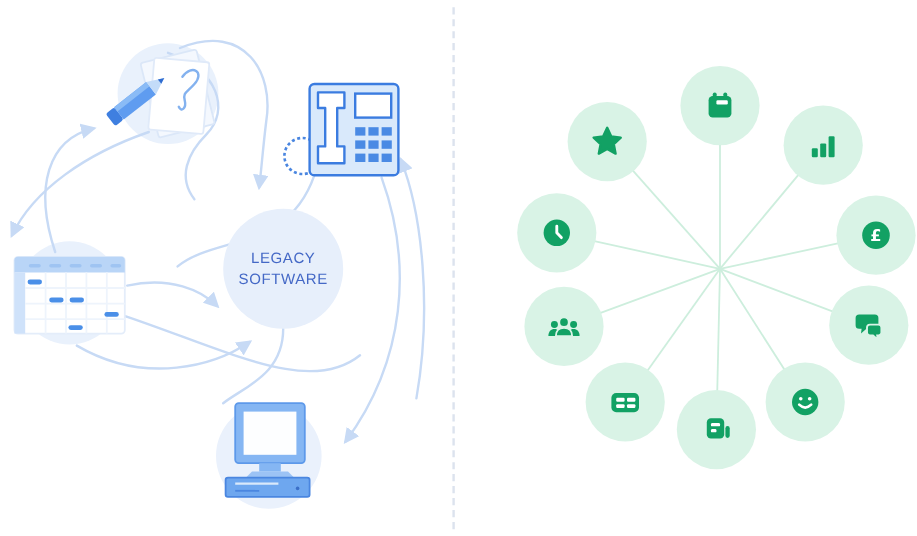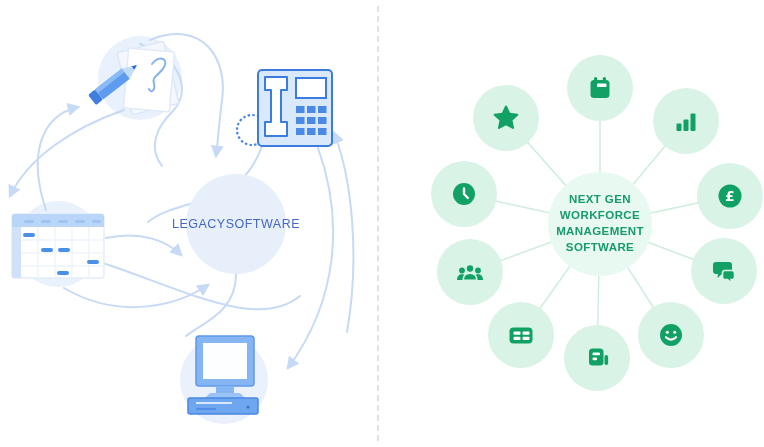--- a/index.html
+++ b/index.html
@@ -7,21 +7,21 @@
     position:relative;width:764px;height:447px;background:#ffffff;overflow:hidden;
     font-family:"Liberation Sans", sans-serif;
   }
   .divider{
     position:absolute;left:377px;top:6px;height:435px;width:0;
     border-left:2px dashed #dce3ee;
   }
   .left-art{position:absolute;left:0;top:0;}
   .legacy-circle{
     position:absolute;left:186px;top:174px;width:100px;height:100px;border-radius:50%;
-    background:#e7effb;display:flex;flex-direction:row;align-items:center;justify-content:center;
+    background:#e7effb;display:flex;flex-direction:column;align-items:center;justify-content:center;
     color:#4468c6;font-size:12.5px;font-weight:500;letter-spacing:.5px;line-height:1.45;
     text-align:center;
   }
   .spokes{position:absolute;left:0;top:0;}
   .sat{
     position:absolute;width:66px;height:66px;border-radius:50%;background:#d9f3e6;
     display:flex;align-items:center;justify-content:center;
   }
   .center-circle{
     position:absolute;left:548px;top:172px;width:104px;height:104px;border-radius:50%;
@@ -236,20 +236,14 @@
 
   <div class="sat" style="left:638px;top:302px;">
     <svg width="28" height="28" viewBox="0 0 28 28">
       <circle cx="14" cy="14" r="11" fill="#12a164"></circle>
       <circle cx="10.3" cy="11.3" r="1.5" fill="#ffffff"></circle>
       <circle cx="17.7" cy="11.3" r="1.5" fill="#ffffff"></circle>
       <path d="M9,16.2 q5,4.8 10,0" stroke="#ffffff" stroke-width="2.2" fill="none" stroke-linecap="round"></path>
     </svg>
   </div>
 
-  <div class="center-circle">
-    <span>NEXT GEN</span>
-    <span>WORKFORCE</span>
-    <span>MANAGEMENT</span>
-    <span>SOFTWARE</span>
-  </div>
 
 </div>
 
 </body></html>

